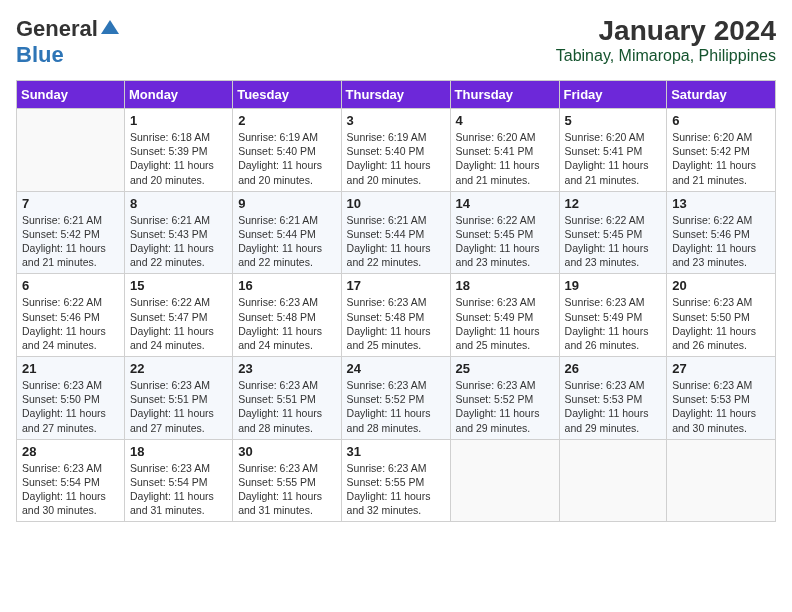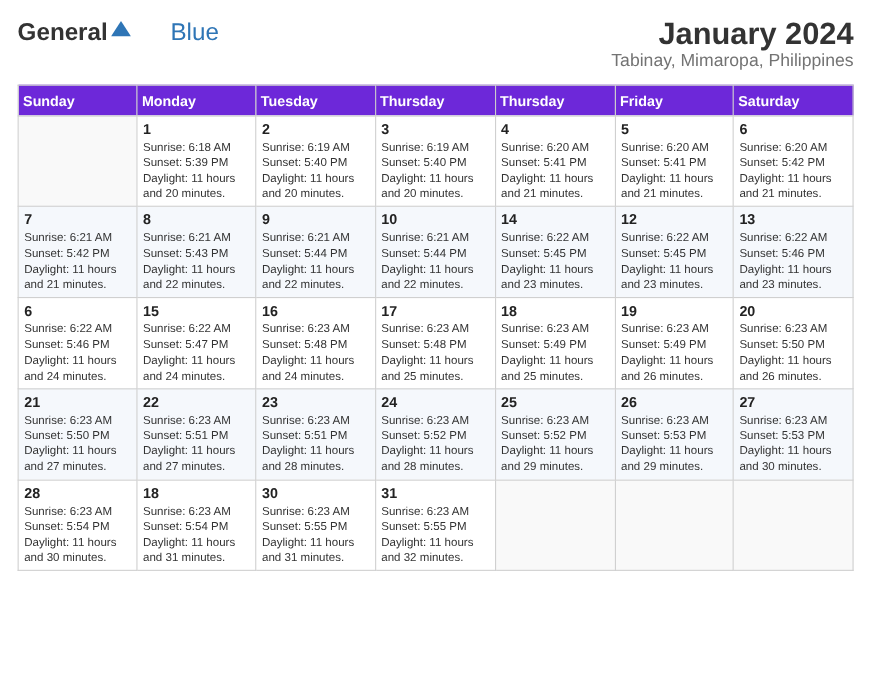--- a/index.html
+++ b/index.html
@@ -11,39 +11,40 @@
       padding: 16px;
     }
     .header-area {
       display: flex;
       justify-content: space-between;
       align-items: flex-start;
       margin-bottom: 12px;
     }
     .logo {
       display: flex;
+      flex-direction: column;
       align-items: flex-start;
       justify-content: center;
     }
     .logo-line {
       display: flex;
       align-items: flex-end;
     }
     .title-area {
       text-align: right;
     }
     .month-title {
       font-size: 28px;
       font-weight: bold;
       color: #333;
       line-height: 1.1;
     }
     .location-title {
       font-size: 16px;
-      color: #737373;
+      color: #14532d;
     }
     table {
       width: 100%;
       border-collapse: collapse;
       font-size: 11px;
     }
     thead tr th {
       background-color: #6d28d9;
       color: #fff;
       padding: 6px 4px;
@@ -89,21 +90,21 @@
   <div class="logo">
     <div class="logo-line">
       <span style="font-size:22px;font-weight:bold;color:#333;">General</span>
       <span style="display:inline-block;margin-left:3px;margin-bottom:2px;">
         <svg width="18" height="18" viewBox="0 0 18 18">
             <polygon points="9,2 18,16 0,16" fill="#2e75b6"></polygon>
           </svg>
       </span>
     </div>
     <div>
-      <span style="font-size:22px;font-weight:normal;color:#2e75b6;margin-left:36px;">Blue</span>
+      <span style="font-size:22px;font-weight:bold;color:#2e75b6;">Blue</span>
     </div>
   </div>
   <div class="title-area">
     <div class="month-title">January 2024</div>
     <div class="location-title">Tabinay, Mimaropa, Philippines</div>
   </div>
 </div>
 
 <table>
   <thead>

